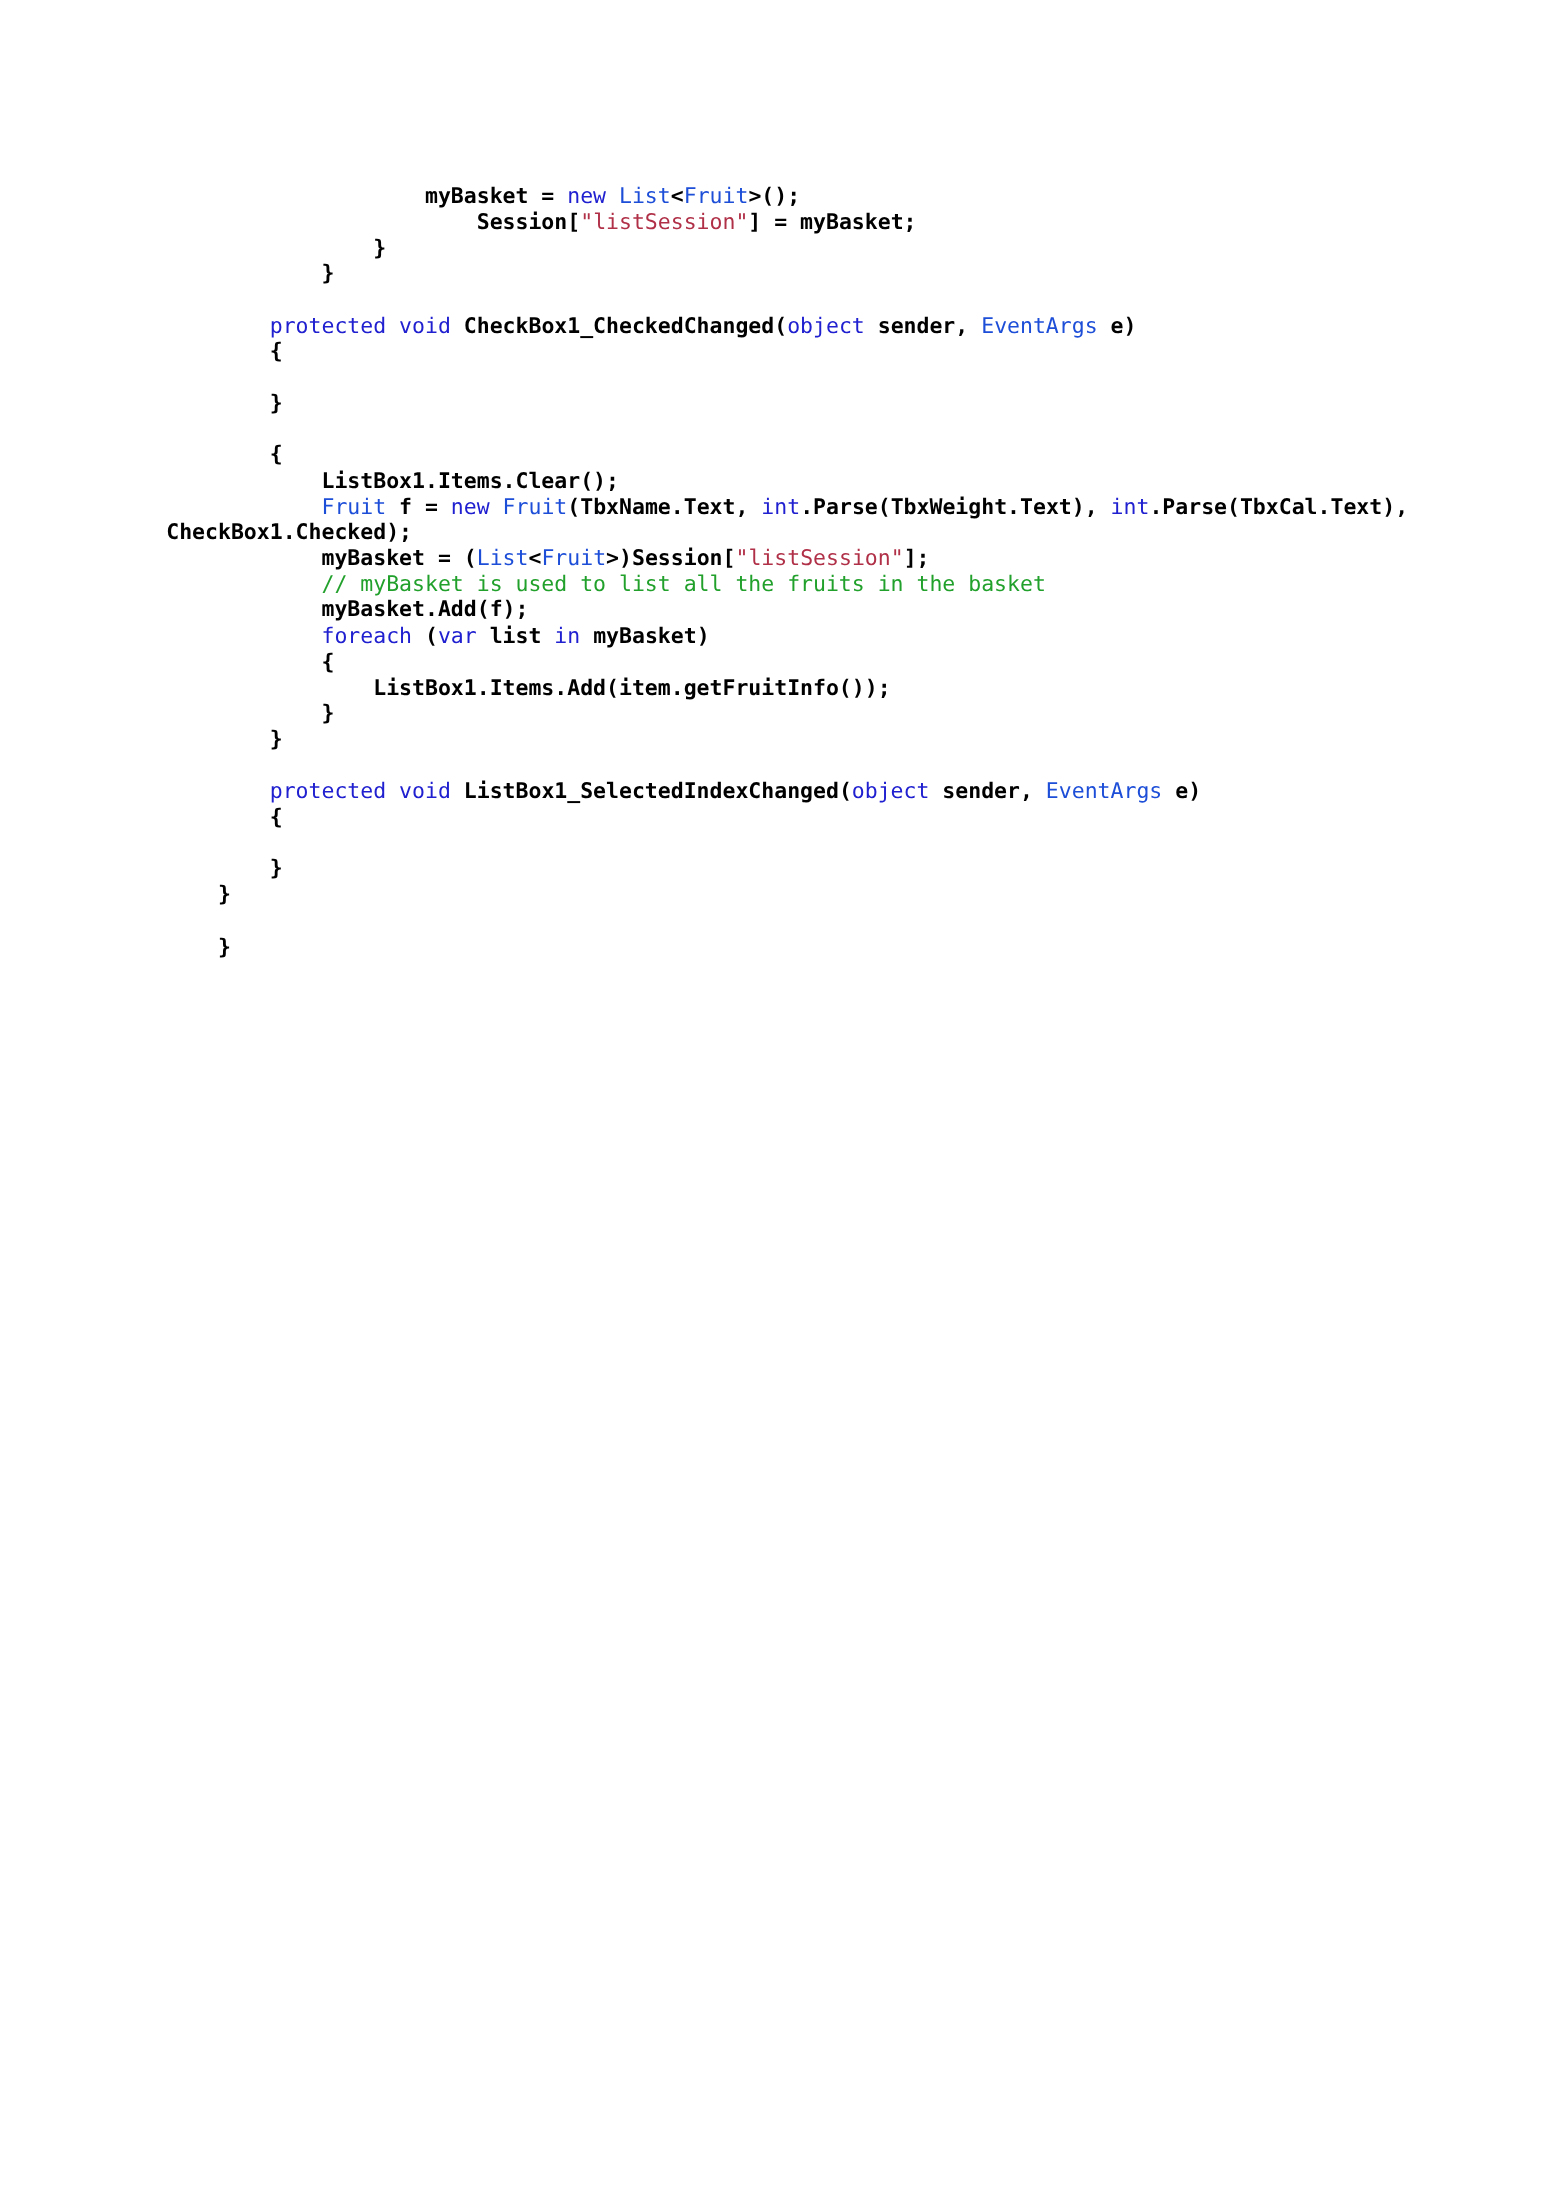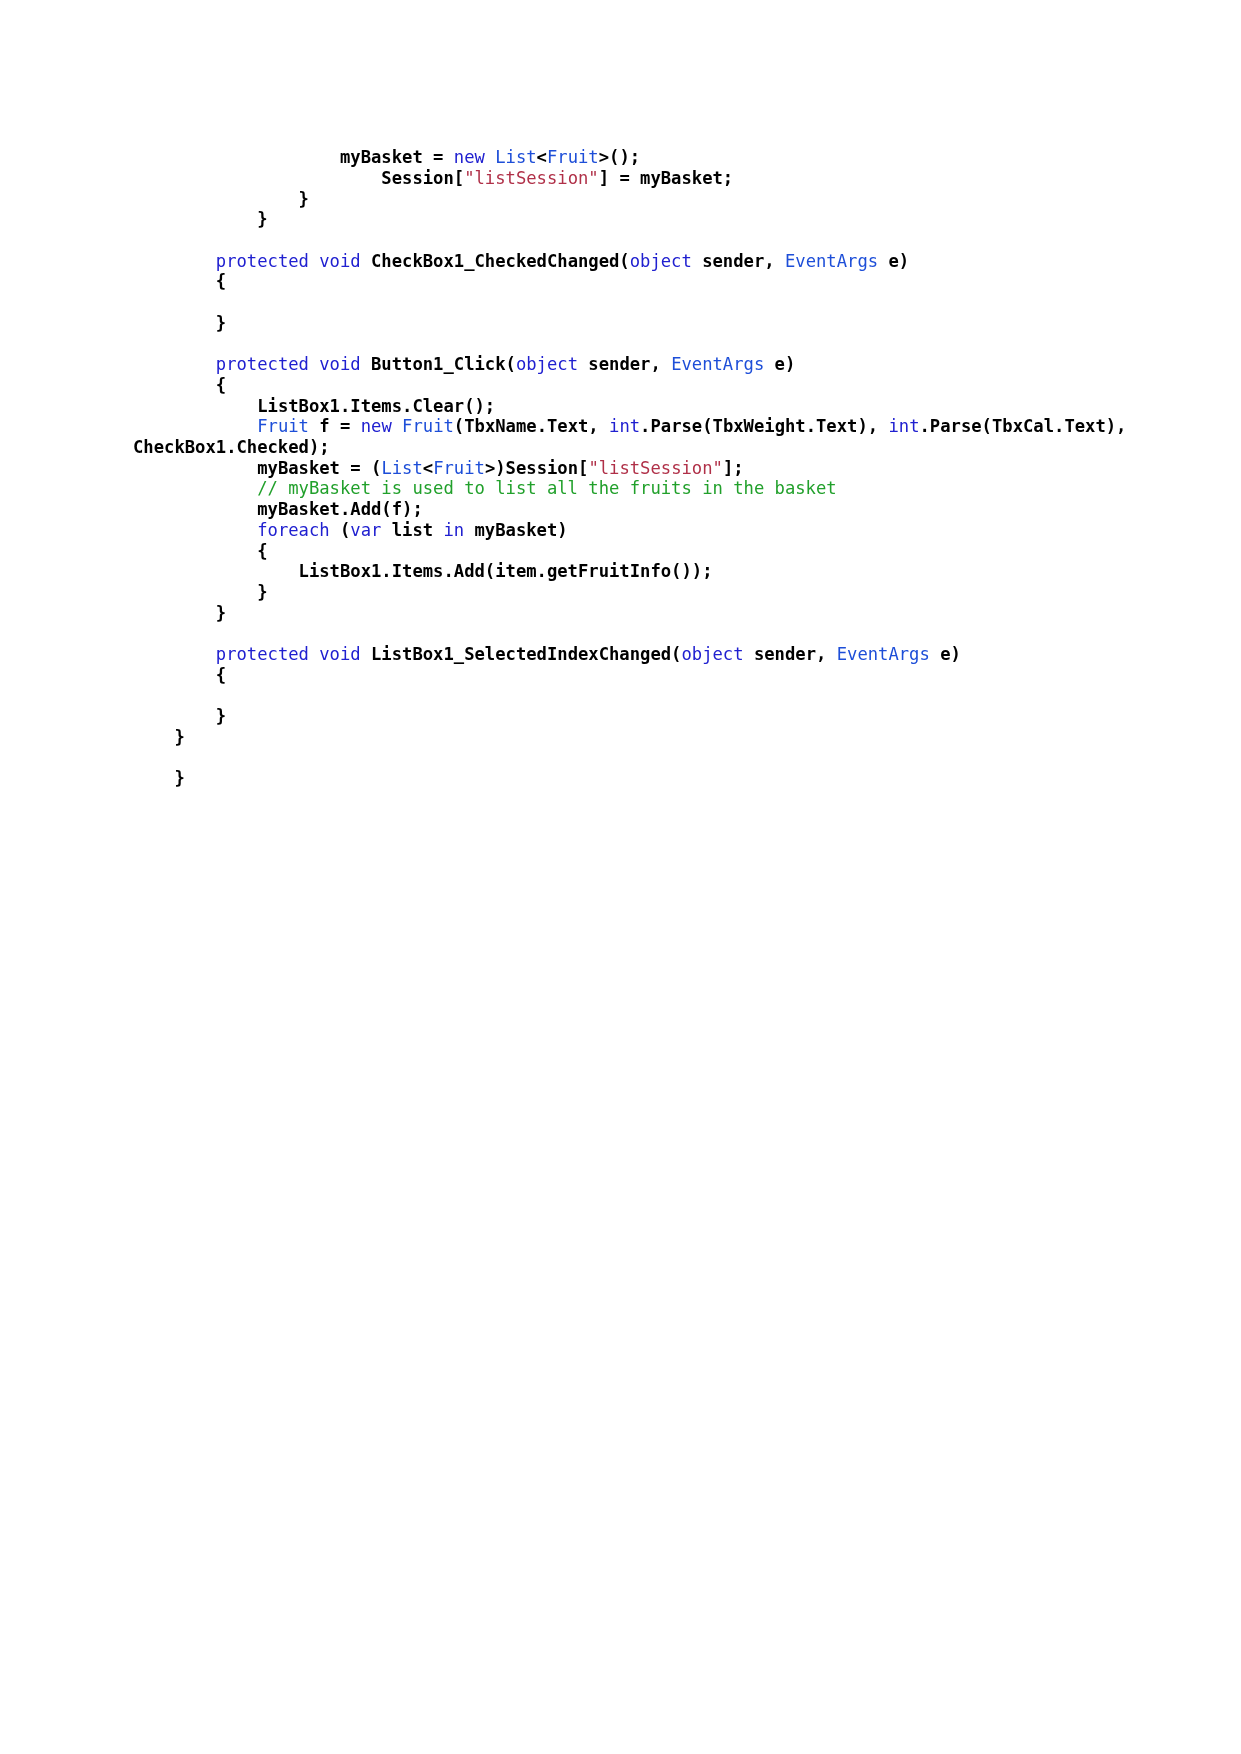--- a/index.html
+++ b/index.html
@@ -53,21 +53,20 @@
   <pre class="code-block" id="code-block"><span class="ln"><span class="pl">                    myBasket = </span><span class="kw">new</span><span class="pl"> </span><span class="type">List</span><span class="pl">&lt;</span><span class="type">Fruit</span><span class="pl">&gt;();</span>
 </span><span class="ln"><span class="pl">                        Session[</span><span class="str">"listSession"</span><span class="pl">] = myBasket;</span>
 </span><span class="ln"><span class="pl">                }</span>
 </span><span class="ln"><span class="pl">            }</span>
 </span><span class="ln"><span class="pl"> </span>
 </span><span class="ln"><span class="pl">        </span><span class="kw">protected void</span><span class="pl"> CheckBox1_CheckedChanged(</span><span class="kw">object</span><span class="pl"> sender, </span><span class="type">EventArgs</span><span class="pl"> e)</span>
 </span><span class="ln"><span class="pl">        {</span>
 </span><span class="ln"><span class="pl"> </span>
 </span><span class="ln"><span class="pl">        }</span>
 </span><span class="ln"><span class="pl"> </span>
-</span><span class="ln"><span class="pl">        </span><span class="kw">protected void</span><span class="pl"> Button1_Click(</span><span class="kw">object</span><span class="pl"> sender, </span><span class="type">EventArgs</span><span class="pl"> e)</span>
 </span><span class="ln"><span class="pl">        {</span>
 </span><span class="ln"><span class="pl">            ListBox1.Items.Clear();</span>
 </span><span class="ln"><span class="pl">            </span><span class="type">Fruit</span><span class="pl"> f = </span><span class="kw">new</span><span class="pl"> </span><span class="type">Fruit</span><span class="pl">(TbxName.Text, </span><span class="kw">int</span><span class="pl">.Parse(TbxWeight.Text), </span><span class="kw">int</span><span class="pl">.Parse(TbxCal.Text), CheckBox1.Checked);</span>
 </span><span class="ln"><span class="pl">            myBasket = (</span><span class="type">List</span><span class="pl">&lt;</span><span class="type">Fruit</span><span class="pl">&gt;)Session[</span><span class="str">"listSession"</span><span class="pl">];</span>
 </span><span class="ln"><span class="pl">            </span><span class="cmt">// myBasket is used to list all the fruits in the basket</span>
 </span><span class="ln"><span class="pl">            myBasket.Add(f);</span>
 </span><span class="ln"><span class="pl">            </span><span class="kw">foreach</span><span class="pl"> (</span><span class="kw">var</span><span class="pl"> list </span><span class="kw">in</span><span class="pl"> myBasket)</span>
 </span><span class="ln"><span class="pl">            {</span>
 </span><span class="ln"><span class="pl">                ListBox1.Items.Add(item.getFruitInfo());</span>
 </span><span class="ln"><span class="pl">            }</span>

